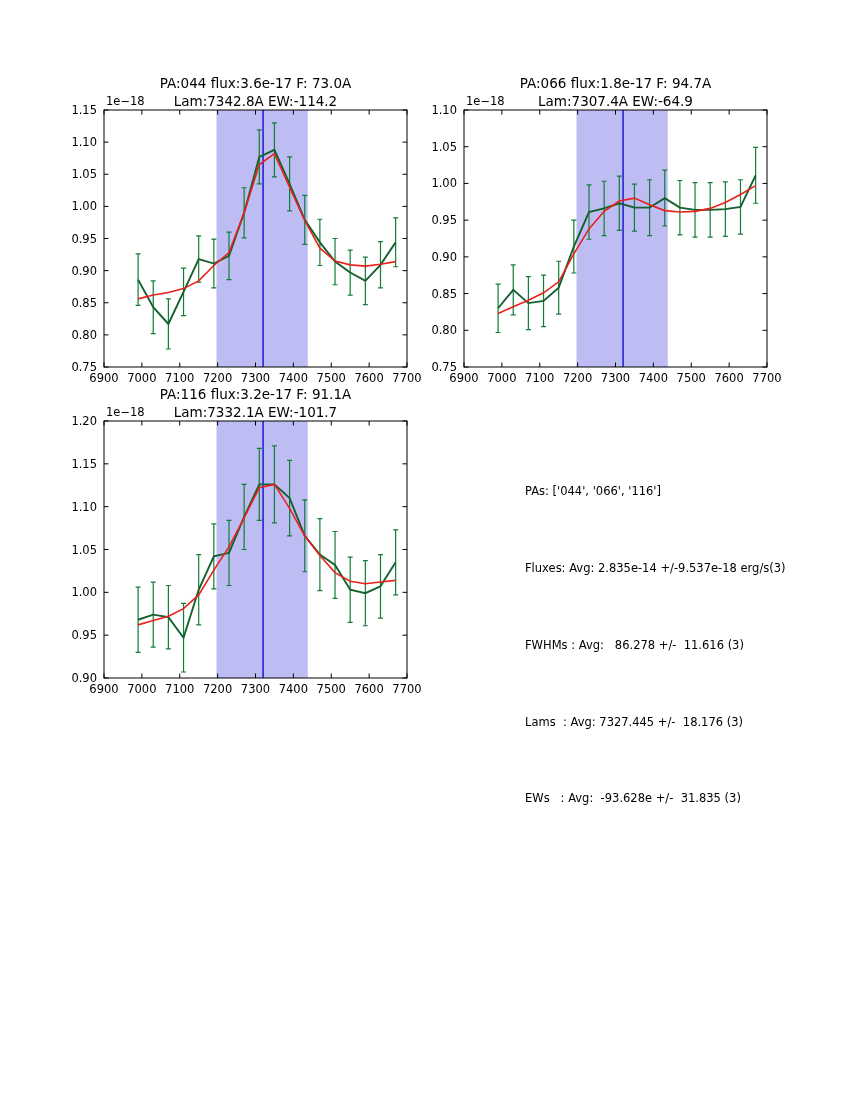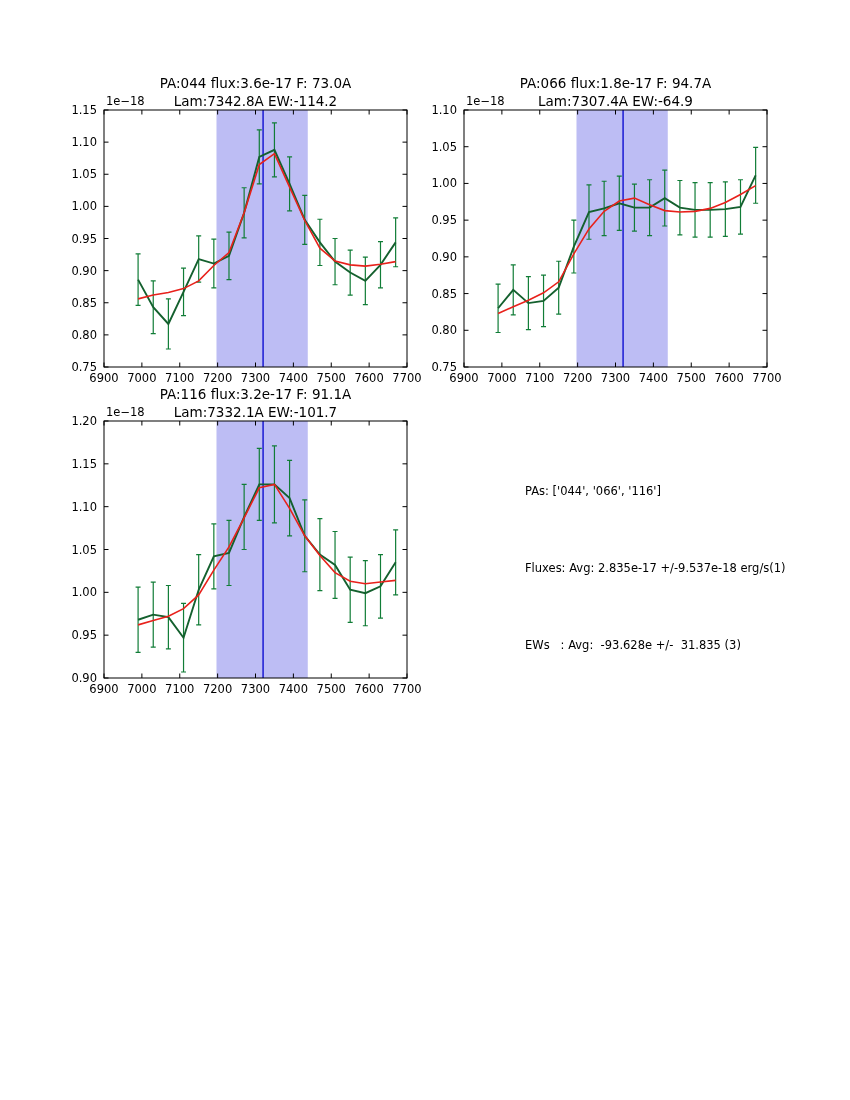--- a/index.html
+++ b/index.html
@@ -104,16 +104,18 @@
         <text x="43" y="49" text-anchor="end" font-size="11.5px">1.20</text>
         <path d="M50,302L50,297.5M50,45L50,49.5M87.875,302L87.875,297.5M87.875,45L87.875,49.5M125.75,302L125.75,297.5M125.75,45L125.75,49.5M163.625,302L163.625,297.5M163.625,45L163.625,49.5M201.5,302L201.5,297.5M201.5,45L201.5,49.5M239.375,302L239.375,297.5M239.375,45L239.375,49.5M277.25,302L277.25,297.5M277.25,45L277.25,49.5M315.125,302L315.125,297.5M315.125,45L315.125,49.5M353,302L353,297.5M353,45L353,49.5M50,302L54.5,302M353,302L348.5,302M50,259.16666666666674L54.5,259.16666666666674M353,259.16666666666674L348.5,259.16666666666674M50,216.33333333333331L54.5,216.33333333333331M353,216.33333333333331L348.5,216.33333333333331M50,173.49999999999994L54.5,173.49999999999994M353,173.49999999999994L348.5,173.49999999999994M50,130.66666666666657L54.5,130.66666666666657M353,130.66666666666657L348.5,130.66666666666657M50,87.83333333333337L54.5,87.83333333333337M353,87.83333333333337L348.5,87.83333333333337M50,45L54.5,45M353,45L348.5,45" stroke="#000000" stroke-width="1" fill="none"></path>
         <text x="201.5" y="23" text-anchor="middle" font-size="13.5px">PA:116 flux:3.2e-17 F: 91.1A</text>
         <text x="201.5" y="41" text-anchor="middle" font-size="13.5px">Lam:7332.1A EW:-101.7</text>
         <text x="52" y="40" text-anchor="start" font-size="11.5px">1e−18</text>
       </svg>
     </div>
 
   <div class="stats">
     <div class="stats-line">PAs: ['044', '066', '116']</div>
-    <div class="stats-line">Fluxes: Avg: 2.835e-17 +/-9.537e-18 erg/s(1)</div>
+    <div class="stats-line">Fluxes: Avg: 2.835e-14 +/-9.537e-18 erg/s(3)</div>
+    <div class="stats-line">FWHMs : Avg:   86.278 +/-  11.616 (3)</div>
+    <div class="stats-line">Lams  : Avg: 7327.445 +/-  18.176 (3)</div>
     <div class="stats-line">EWs   : Avg:  -93.628e +/-  31.835 (3)</div>
   </div>
 </div>
 
 </body></html>

